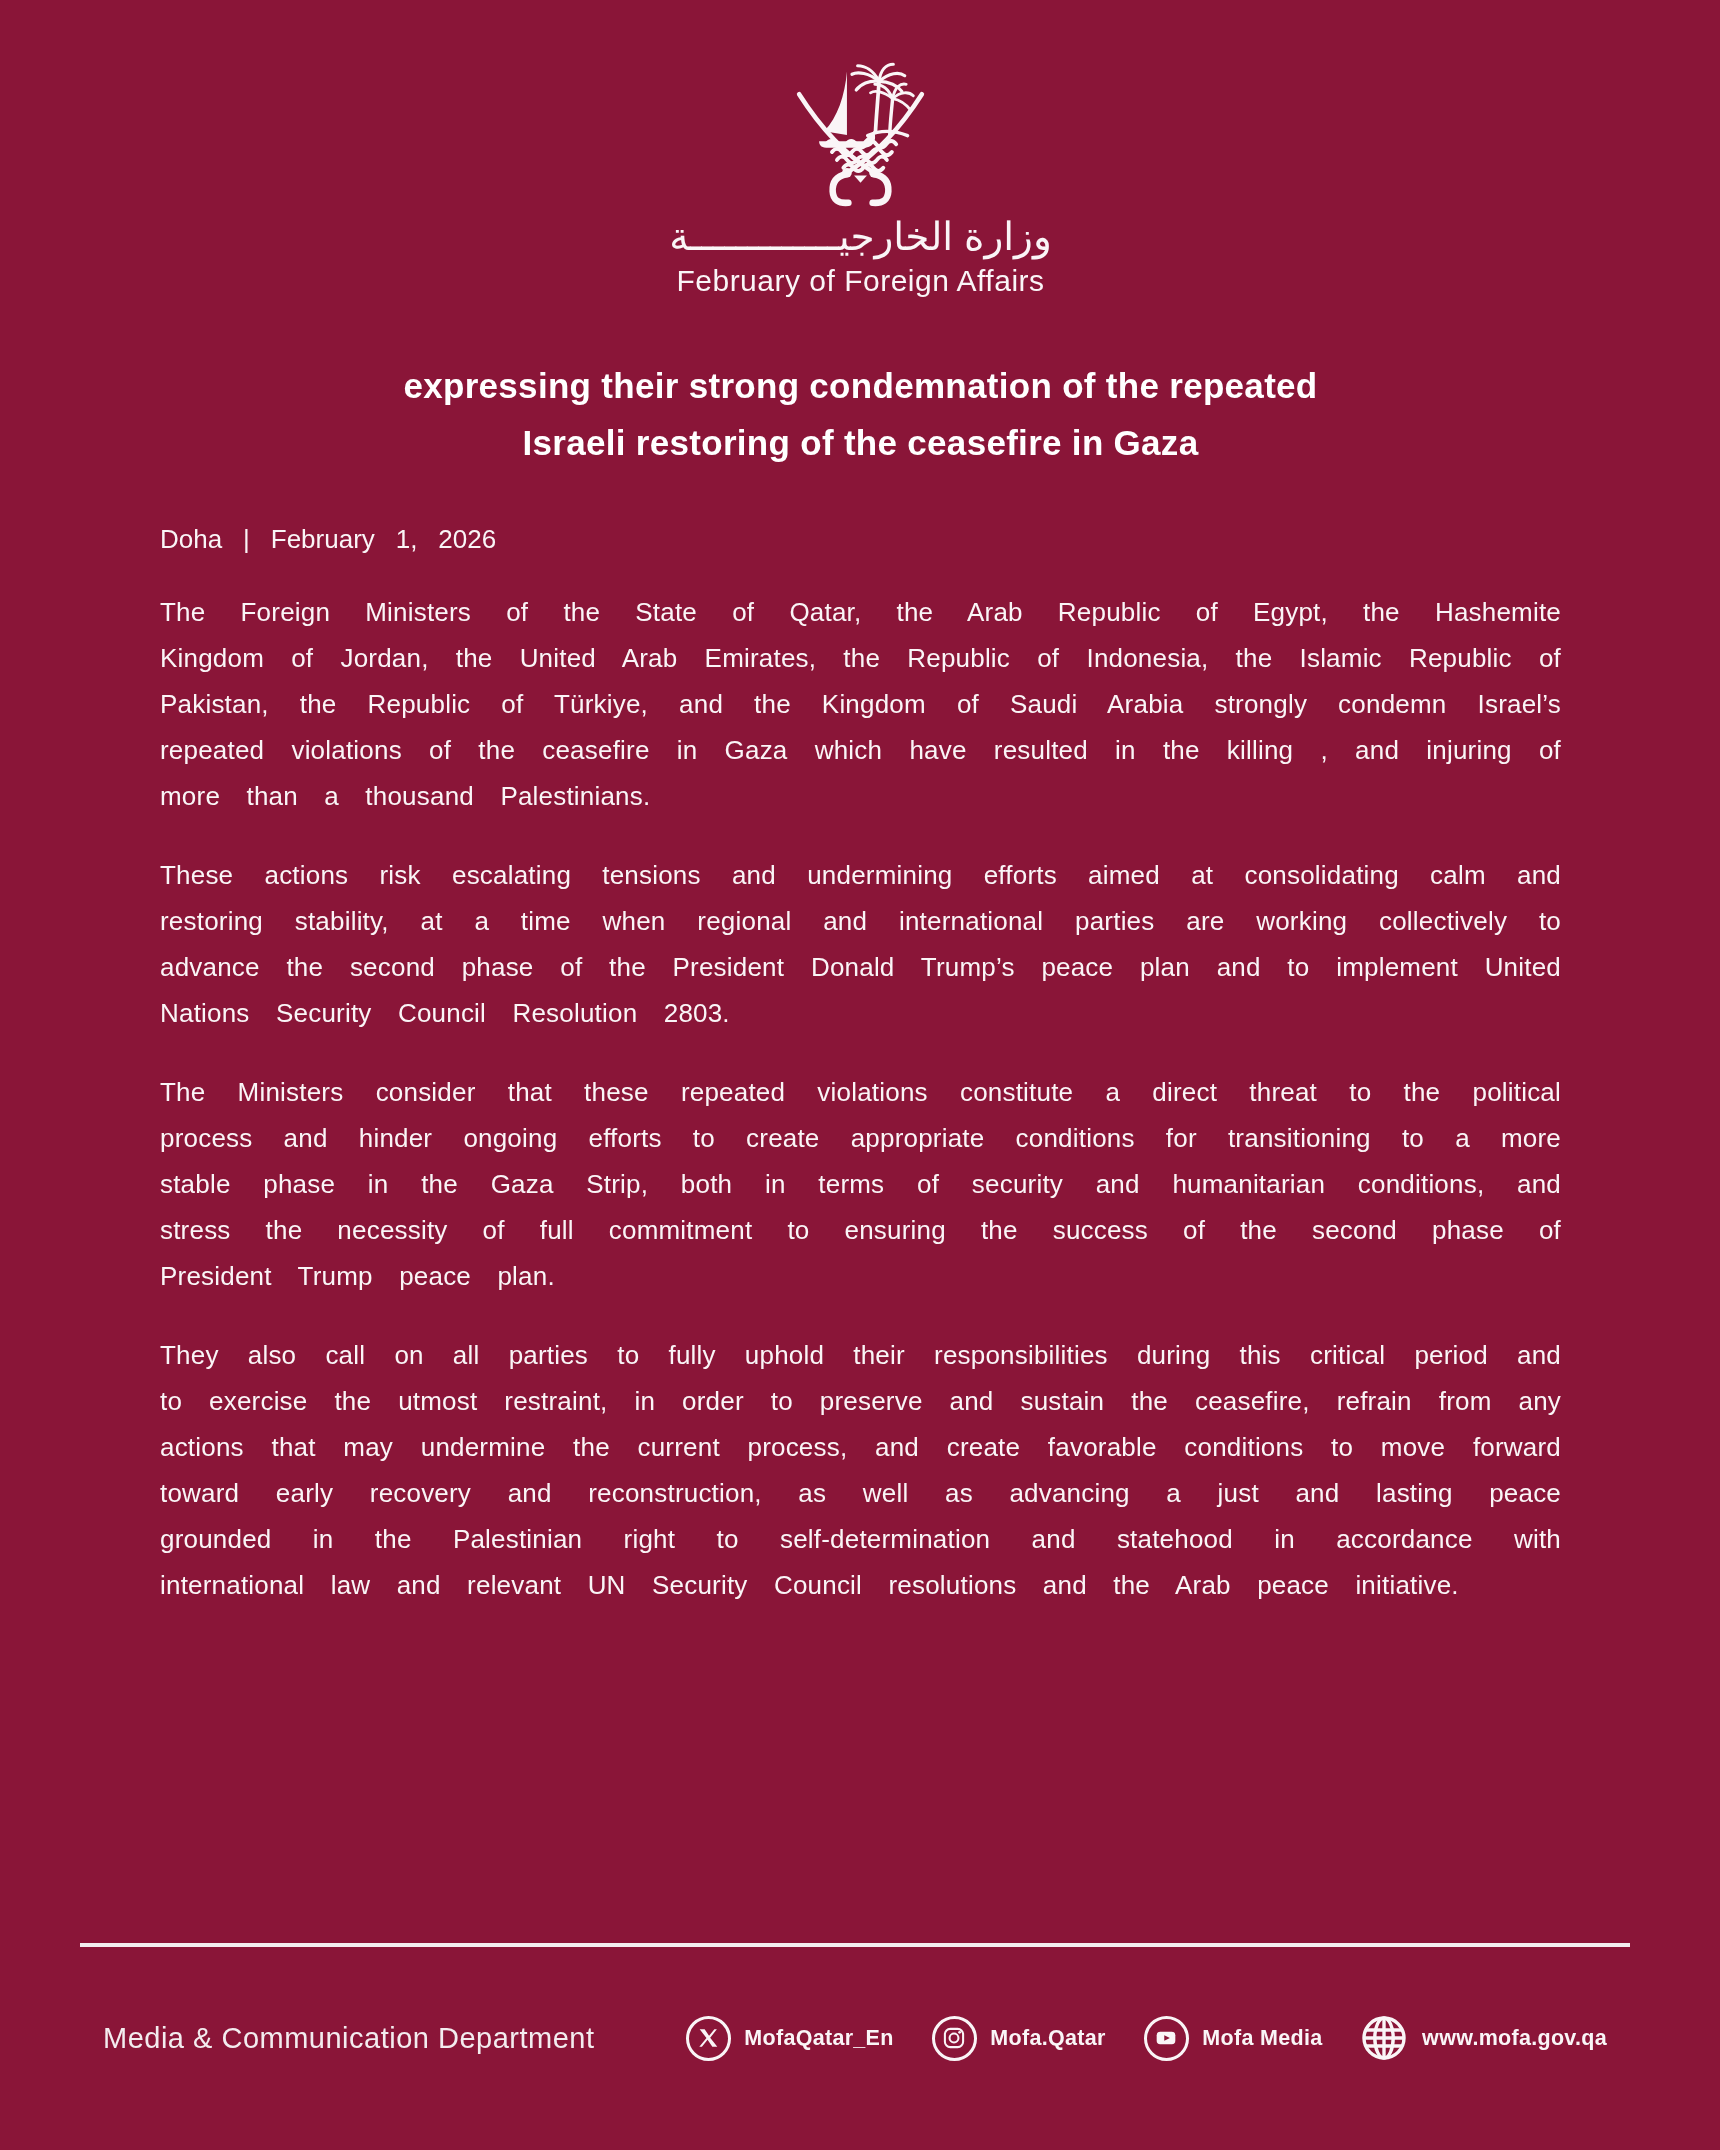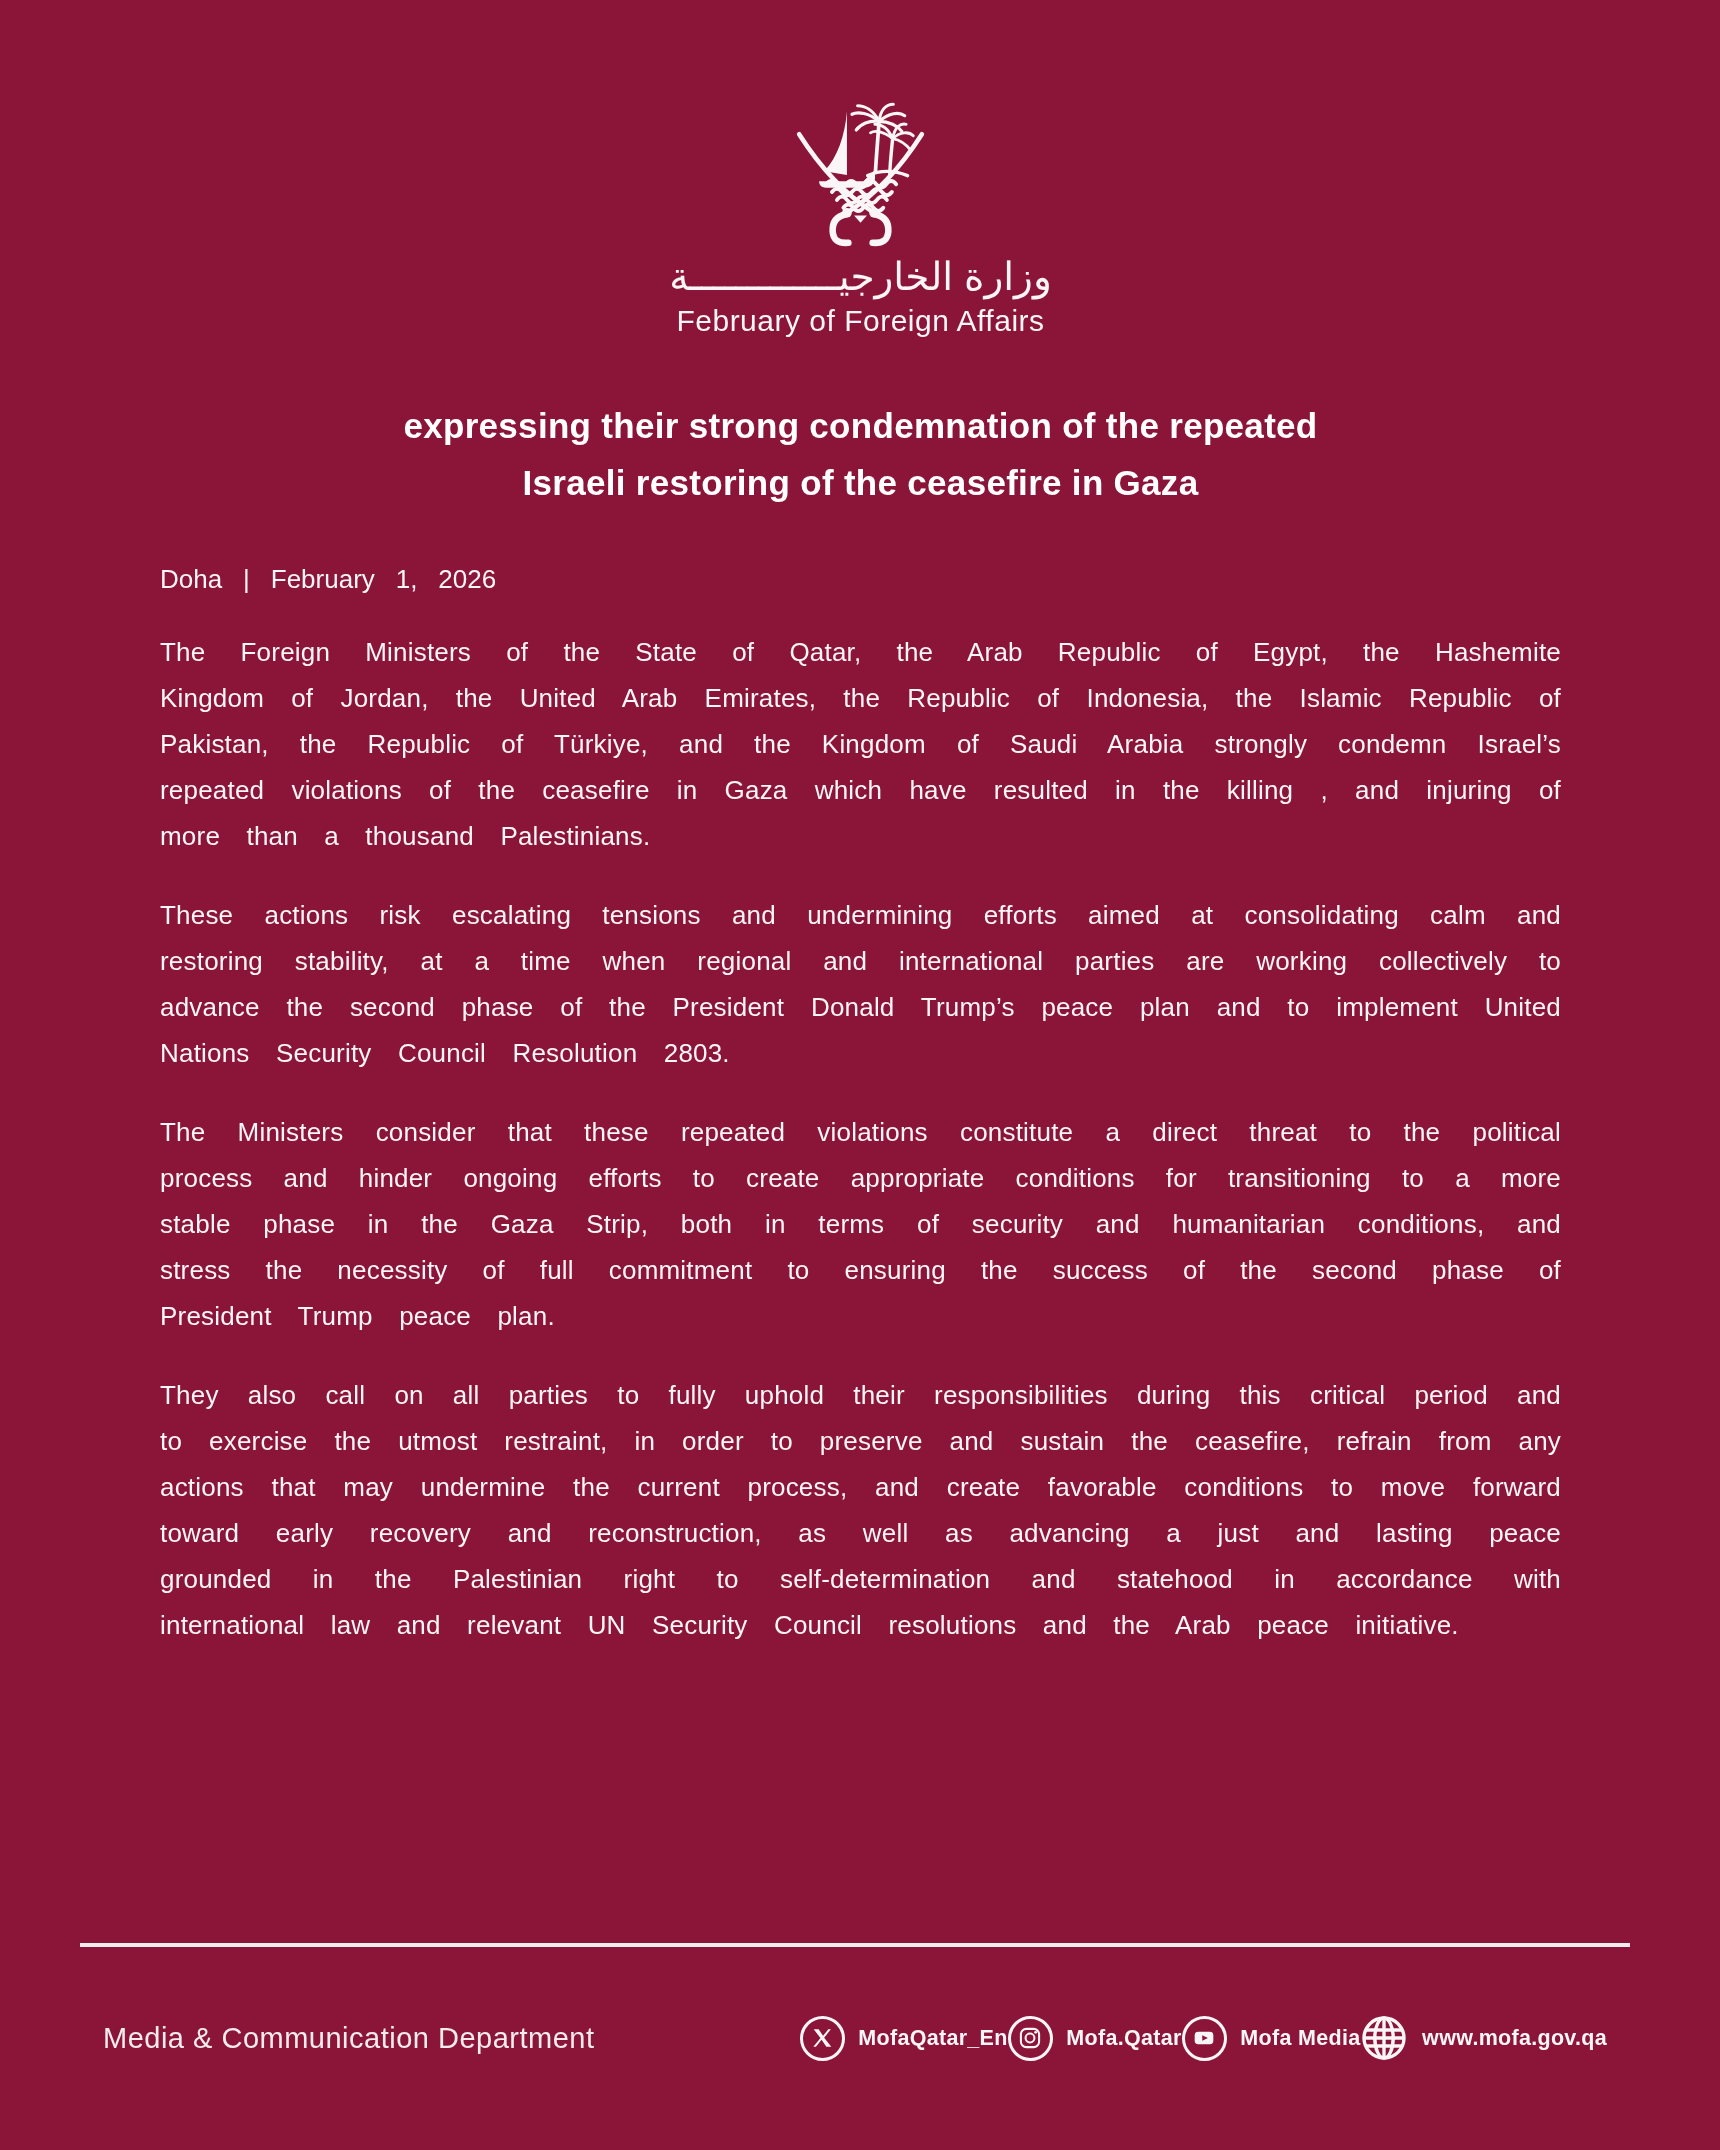--- a/index.html
+++ b/index.html
@@ -7,34 +7,34 @@
     position:relative;
     width:1721px;
     height:2151px;
     background:#8A1538;
     color:#FAF5F7;
     font-family:"Liberation Sans", sans-serif;
     overflow:hidden;
   }
   .content{padding:0 160px;}
   
-  .brand{padding-top:100px;text-align:center;}
+  .brand{padding-top:60px;text-align:center;}
   .emblem{width:143px;height:147px;display:inline-block;}
   .brand-ar{font-size:39px;line-height:45px;margin-top:5.3px;font-weight:400;}
   .brand-en{font-size:30px;line-height:35px;margin-top:4.2px;letter-spacing:0.5px;font-weight:400;}
   .brand-state{font-size:16.3px;line-height:20px;margin-top:7.4px;letter-spacing:0.3px;font-weight:400;}
   
   .title{margin:59px 0 0;font-size:35px;font-weight:700;line-height:57px;text-align:center;letter-spacing:0.3px;color:#FFFFFF;}
   .dateline{margin-top:53px;font-size:26px;line-height:31.5px;word-spacing:13.7px;}
   .body-text p{margin:33px 0 0;font-size:26px;line-height:46px;text-align:justify;word-spacing:19px;letter-spacing:0.2px;}
   
   .divider{position:absolute;top:1943px;left:80px;width:1550px;height:3.7px;background:#F3ECEF;}
   .footer{position:absolute;top:2014px;left:103px;right:114px;display:flex;justify-content:space-between;align-items:center;}
   .dept{font-size:29px;letter-spacing:0.5px;color:#F3ECEF;font-weight:400;}
-  .socials{display:flex;align-items:center;}
+  .socials{display:flex;align-items:center;gap:38px;}
   .social{display:flex;align-items:center;gap:13.7px;}
   .social-label{font-size:21.5px;font-weight:700;letter-spacing:0.3px;white-space:nowrap;}
   .ring{width:45px;height:45px;border:3.2px solid #FAF5F7;border-radius:50%;display:flex;align-items:center;justify-content:center;box-sizing:border-box;flex:0 0 auto;}
   .ring svg{width:26px;height:26px;display:block;}
   .globe-wrap{width:48px;height:48px;display:flex;align-items:center;justify-content:center;flex:0 0 auto;}
   .globe-wrap svg{width:48px;height:48px;display:block;}
 </style>
 </head>
 <body>
 

